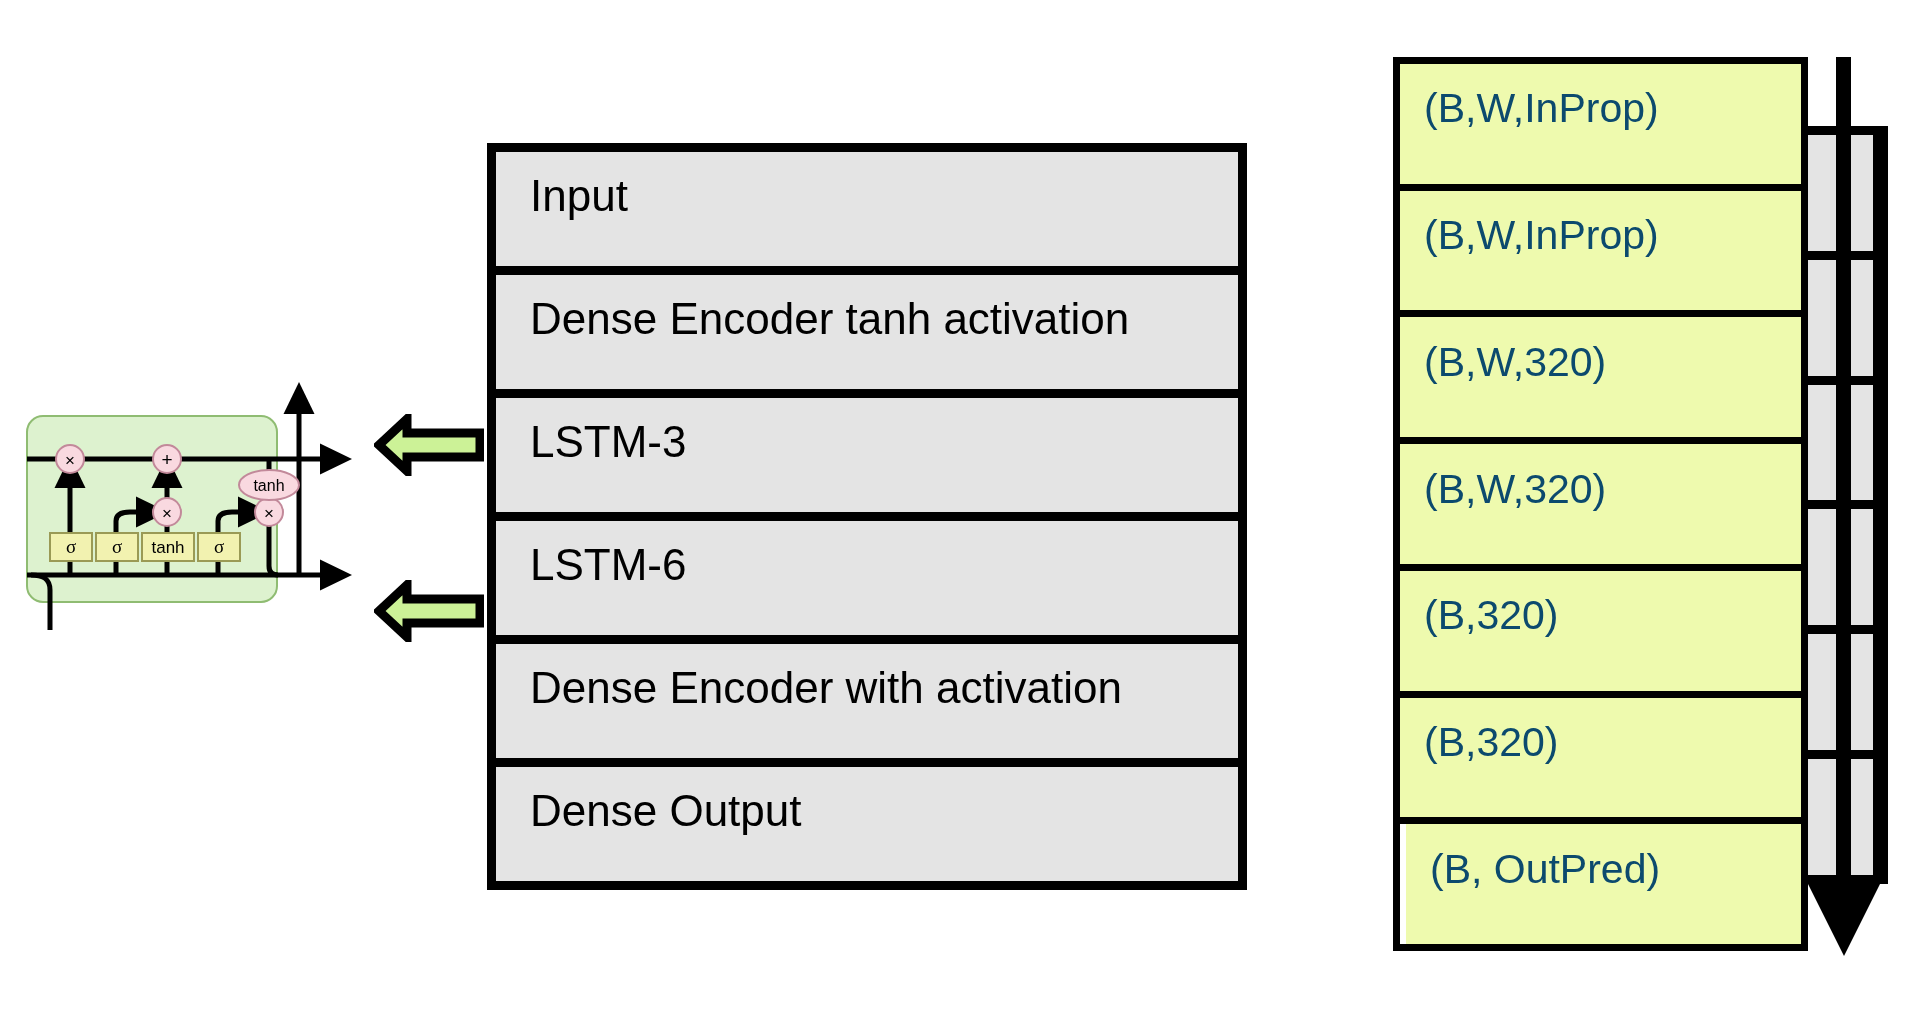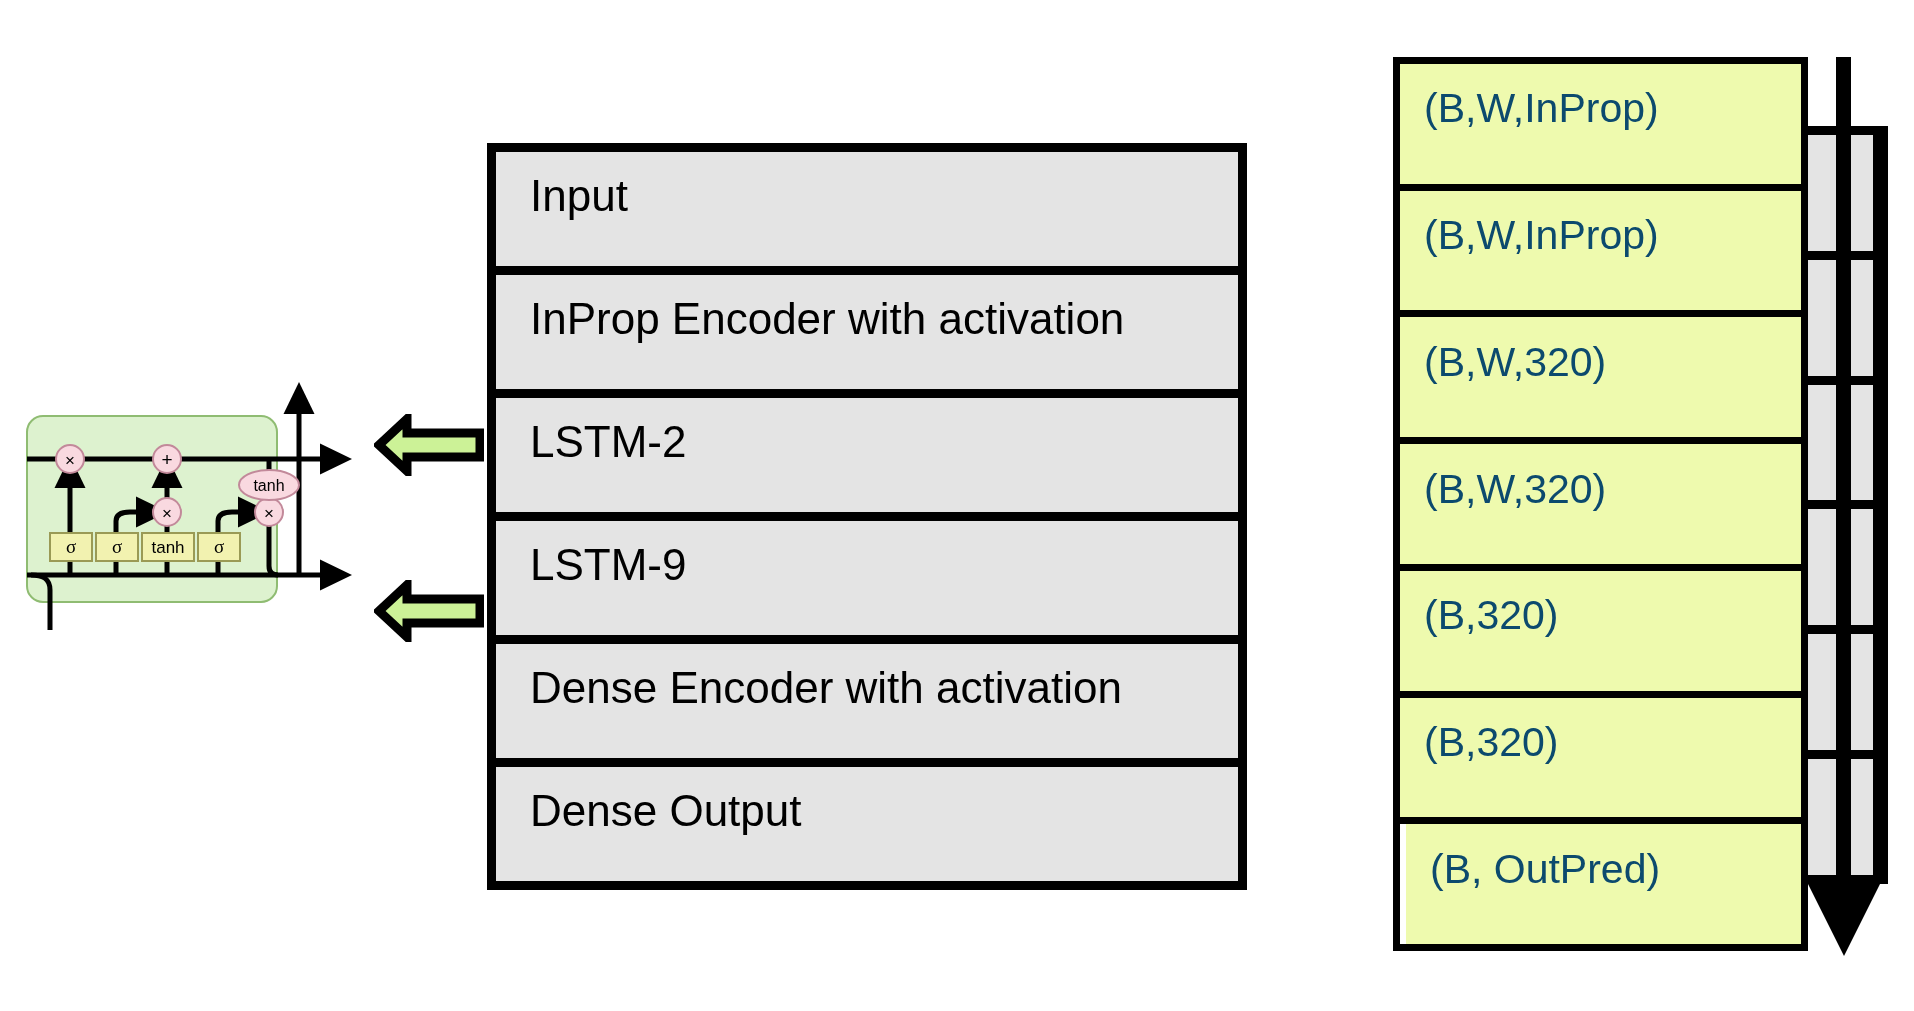--- a/index.html
+++ b/index.html
@@ -229,27 +229,27 @@
     <svg width="110" height="62" viewBox="0 0 110 62" xmlns="http://www.w3.org/2000/svg">
       <path d="M5,31 L33,5 L33,19 L106,19 L106,43 L33,43 L33,57 Z" fill="#ccf297" stroke="#000" stroke-width="9" stroke-linejoin="miter"></path>
     </svg>
   </div>
 
   <div class="layer-stack">
     <div class="layer-row">
       <span class="layer-label">Input</span>
     </div>
     <div class="layer-row">
-      <span class="layer-label">InProp Encoder with activation</span>
-    </div>
-    <div class="layer-row">
-      <span class="layer-label">LSTM-2</span>
-    </div>
-    <div class="layer-row">
-      <span class="layer-label">LSTM-9</span>
+      <span class="layer-label">Dense Encoder tanh activation</span>
+    </div>
+    <div class="layer-row">
+      <span class="layer-label">LSTM-3</span>
+    </div>
+    <div class="layer-row">
+      <span class="layer-label">LSTM-6</span>
     </div>
     <div class="layer-row">
       <span class="layer-label">Dense Encoder with activation</span>
     </div>
     <div class="layer-row">
       <span class="layer-label">Dense Output</span>
     </div>
   </div>
 
   <div class="shape-stack">

